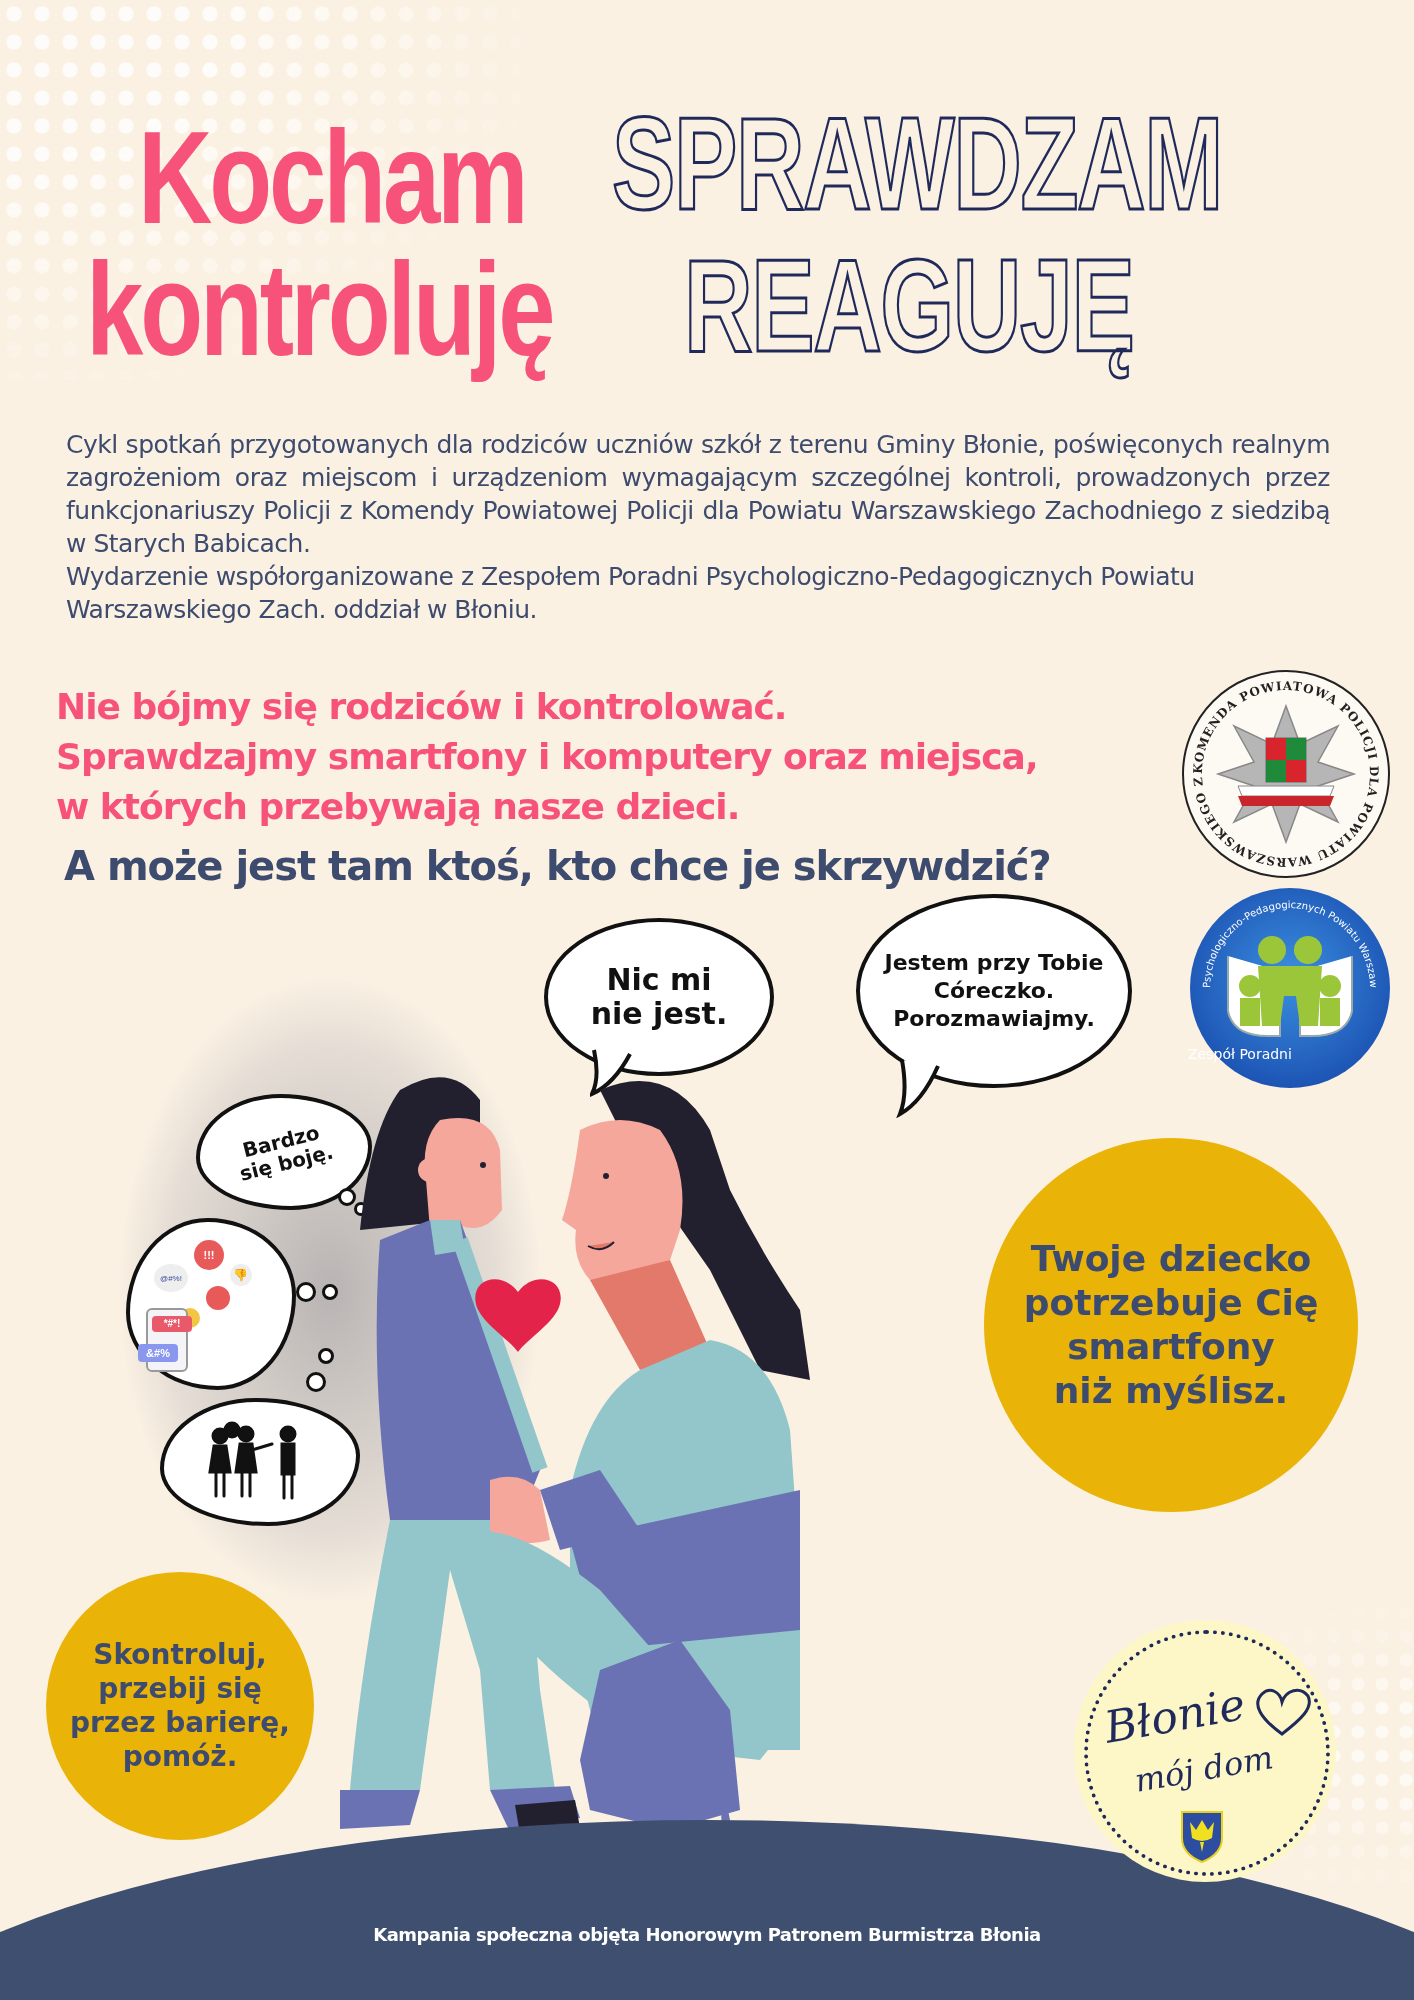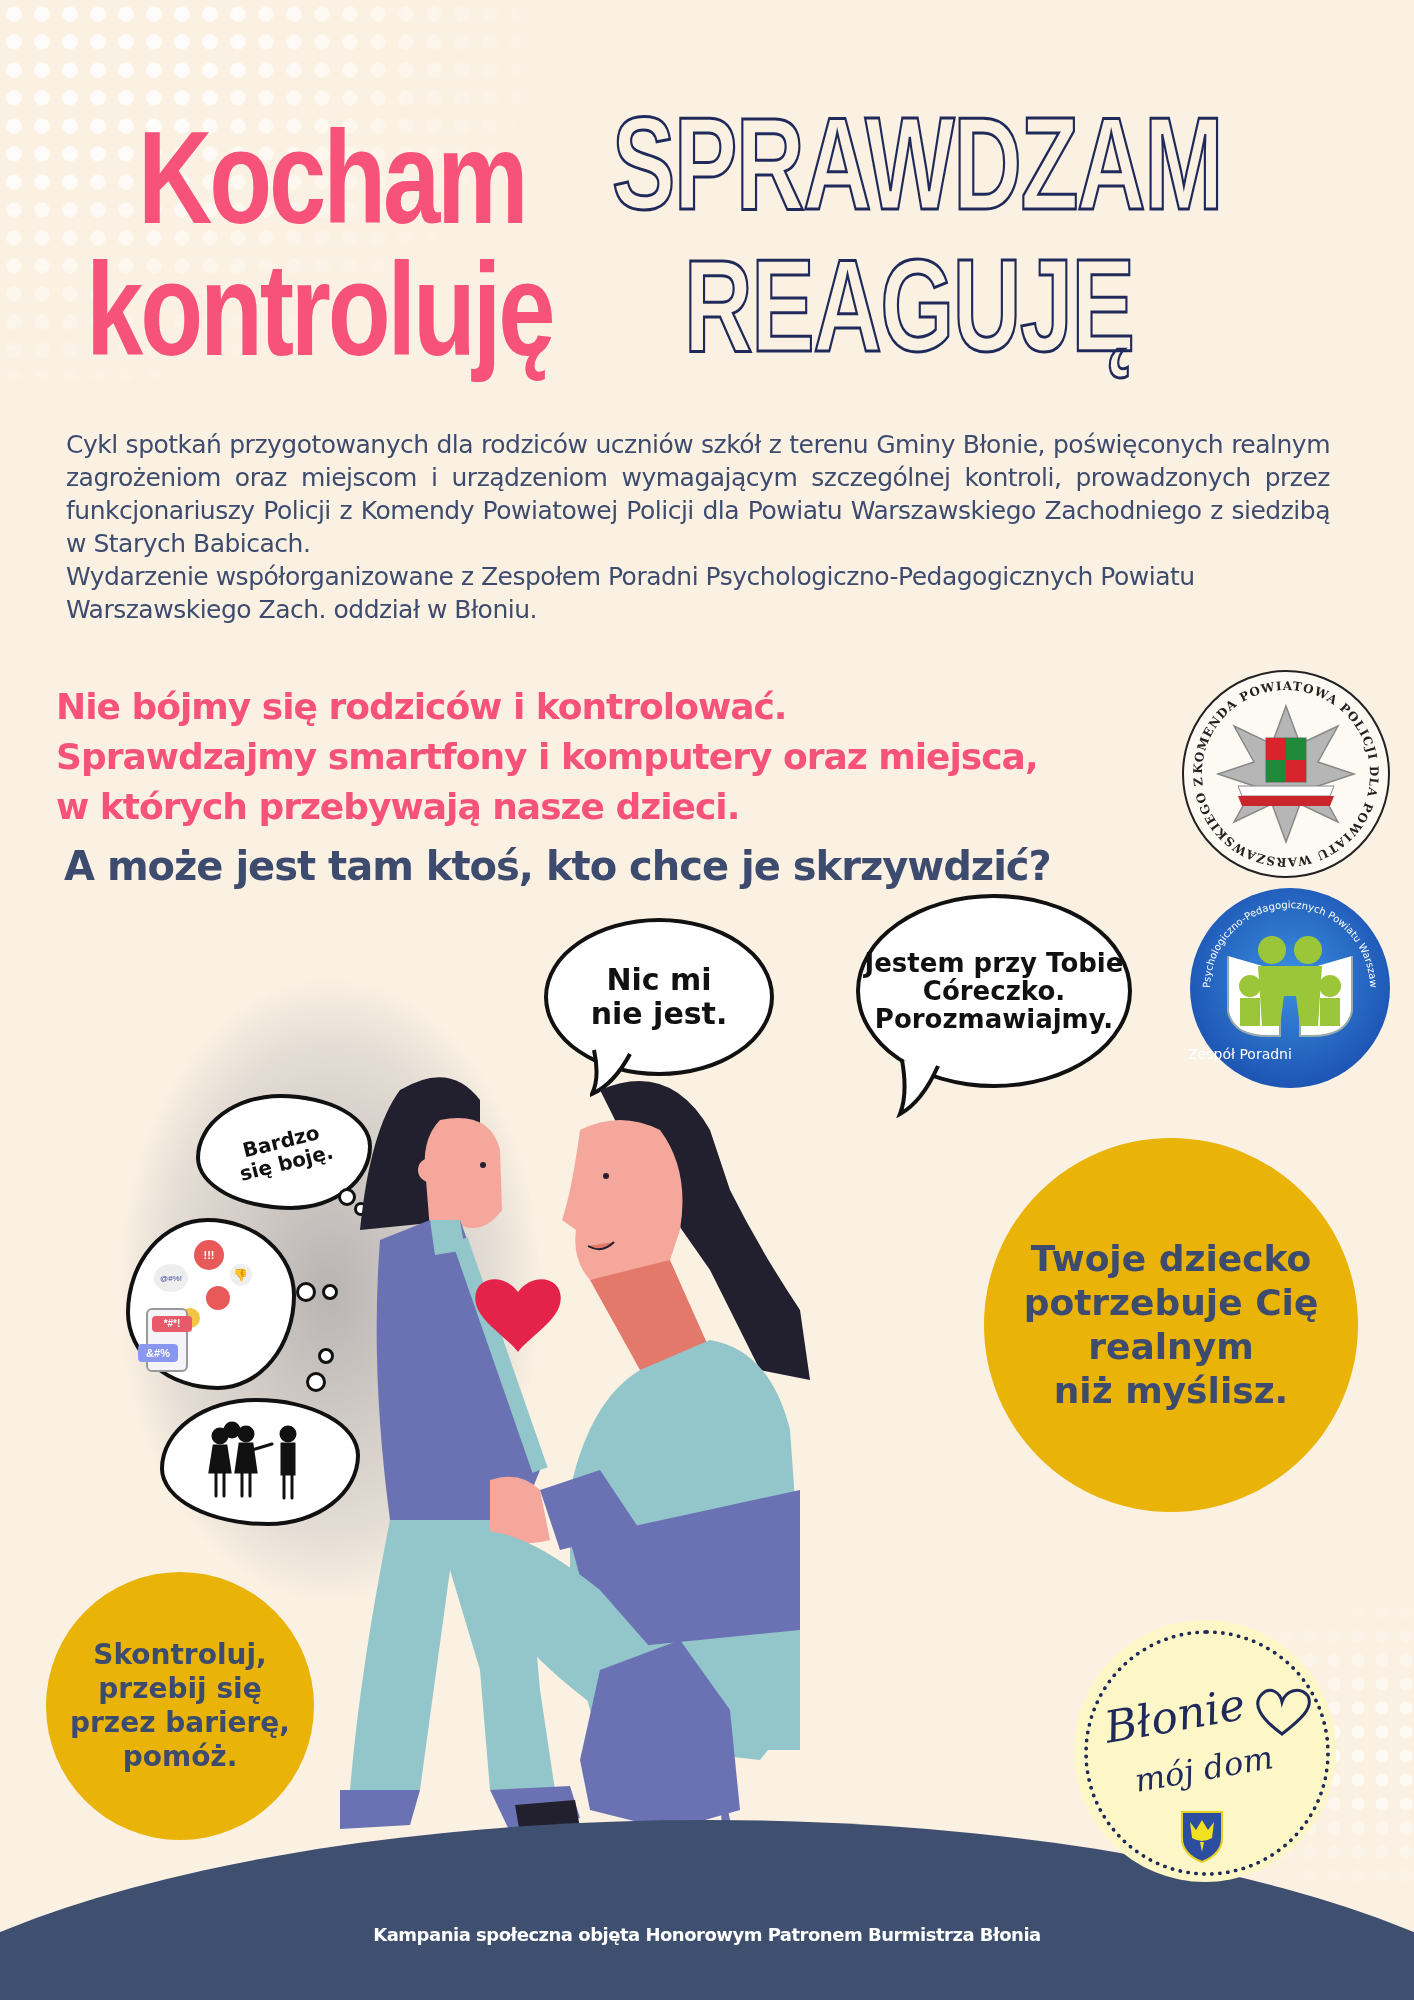--- a/index.html
+++ b/index.html
@@ -120,21 +120,21 @@
       <div>Nic mi</div>
       <div>nie jest.</div>
     </div>
   </div>
   <svg class="abs" style="left:46px;top:130px;" width="50" height="50" viewBox="0 0 50 50">
     <path d="M4,2 Q10,30 2,46 Q24,36 40,6" fill="#fff" stroke="#111" stroke-width="4"></path>
   </svg>
 </div>
 
 <div class="abs" style="left:856px;top:894px;width:276px;height:200px;">
-  <div class="bubble" style="width:268px;height:186px;font-size:26px;line-height:28px;">
+  <div class="bubble" style="width:268px;height:186px;font-size:22px;line-height:28px;">
     <div>
       <div>Jestem przy Tobie</div>
       <div>Córeczko.</div>
       <div>Porozmawiajmy.</div>
     </div>
   </div>
   <svg class="abs" style="left:40px;top:164px;" width="50" height="60" viewBox="0 0 50 60">
     <path d="M6,2 Q12,36 4,56 Q26,44 42,8" fill="#fff" stroke="#111" stroke-width="4"></path>
   </svg>
 </div>
@@ -222,21 +222,21 @@
 
     <path d="M260,600 L340,570 L390,640 L400,740 L330,760 L250,740 L240,690 Z" fill="#6b72b4"></path>
     <path d="M380,700 L392,760 L382,770 Z" fill="#6b72b4"></path>
   </svg>
 </div>
 
 <div class="abs circle" style="left:984px;top:1138px;width:374px;height:374px;font-size:36px;line-height:44px;">
   <div>
     <div>Twoje dziecko</div>
     <div>potrzebuje Cię</div>
-    <div>realnym</div>
+    <div>smartfony</div>
     <div>niż myślisz.</div>
   </div>
 </div>
 
 <div class="abs circle" style="left:46px;top:1572px;width:268px;height:268px;font-size:28px;line-height:34px;">
   <div>
     <div>Skontroluj,</div>
     <div>przebij się</div>
     <div>przez barierę,</div>
     <div>pomóż.</div>

